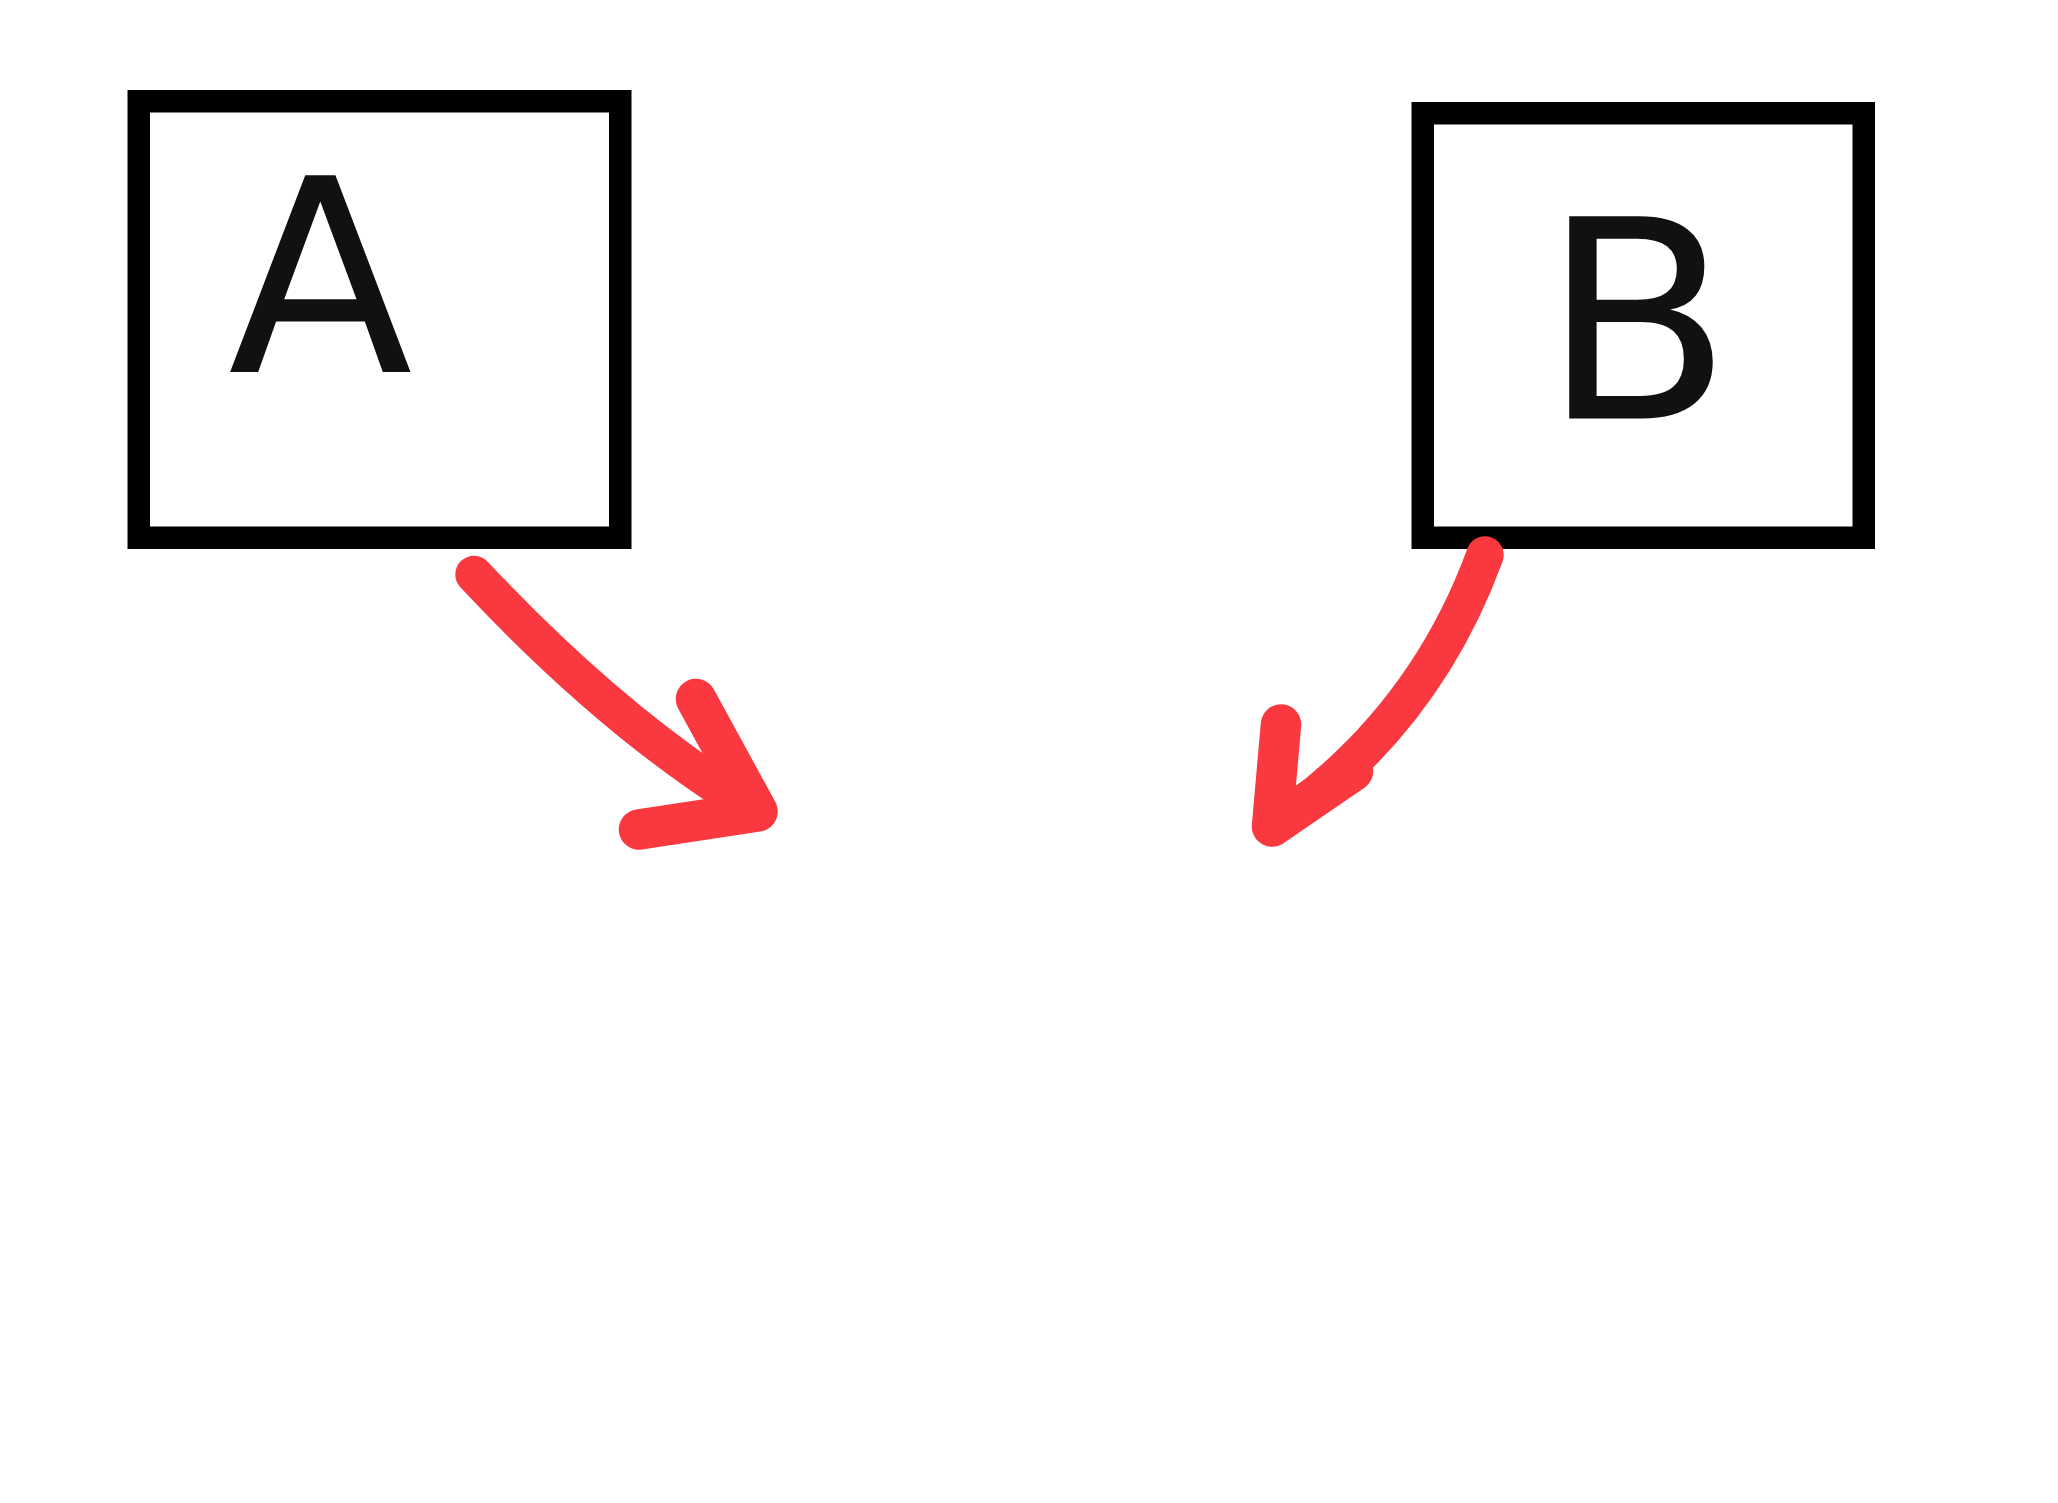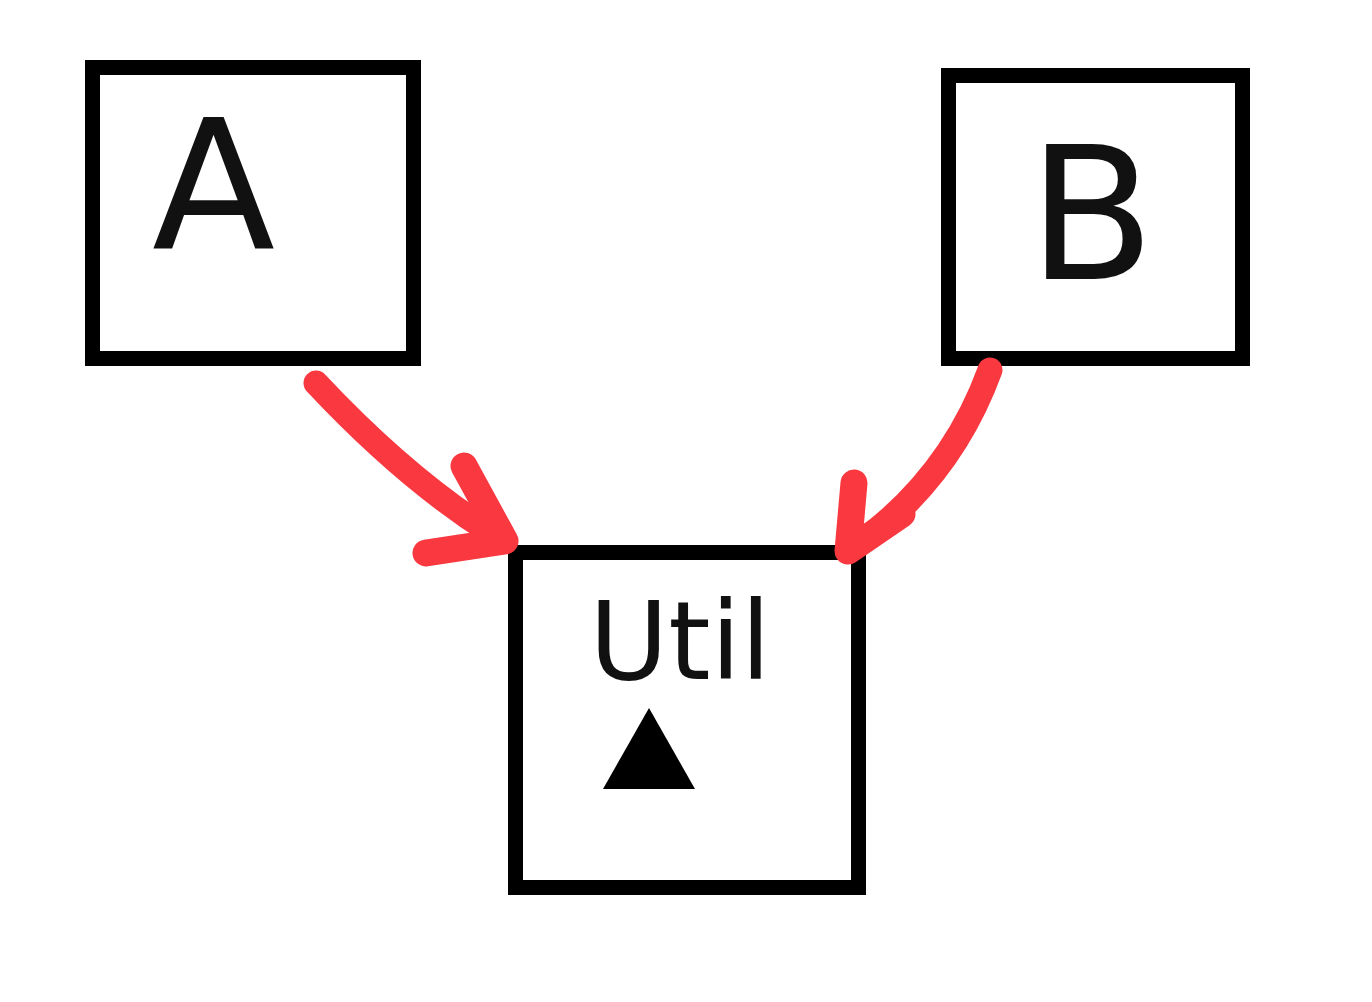--- a/index.html
+++ b/index.html
@@ -101,24 +101,20 @@
 <div class="canvas">
 
   <div class="node node-a">
     <span class="node-label label-a">A</span>
   </div>
 
   <div class="node node-b">
     <span class="node-label label-b">B</span>
   </div>
 
-  <div class="node node-util">
-    <span class="node-label label-util">Util</span>
-    <div class="triangle-icon"></div>
-  </div>
 
   <svg class="arrows-layer" viewBox="0 0 1372 1002" xmlns="http://www.w3.org/2000/svg">
     <g>
       <path class="arrow-stroke arrow-shaft" d="M 316 383 Q 405 478 492 533"></path>
       <path class="arrow-stroke arrow-head" d="M 464 466 L 505 541 L 426 553"></path>
     </g>
     <g>
       <path class="arrow-stroke arrow-shaft" d="M 990 370 Q 952 474 864 540"></path>
       <path class="arrow-stroke arrow-head" d="M 854 483 L 848 551 L 902 514"></path>
     </g>

